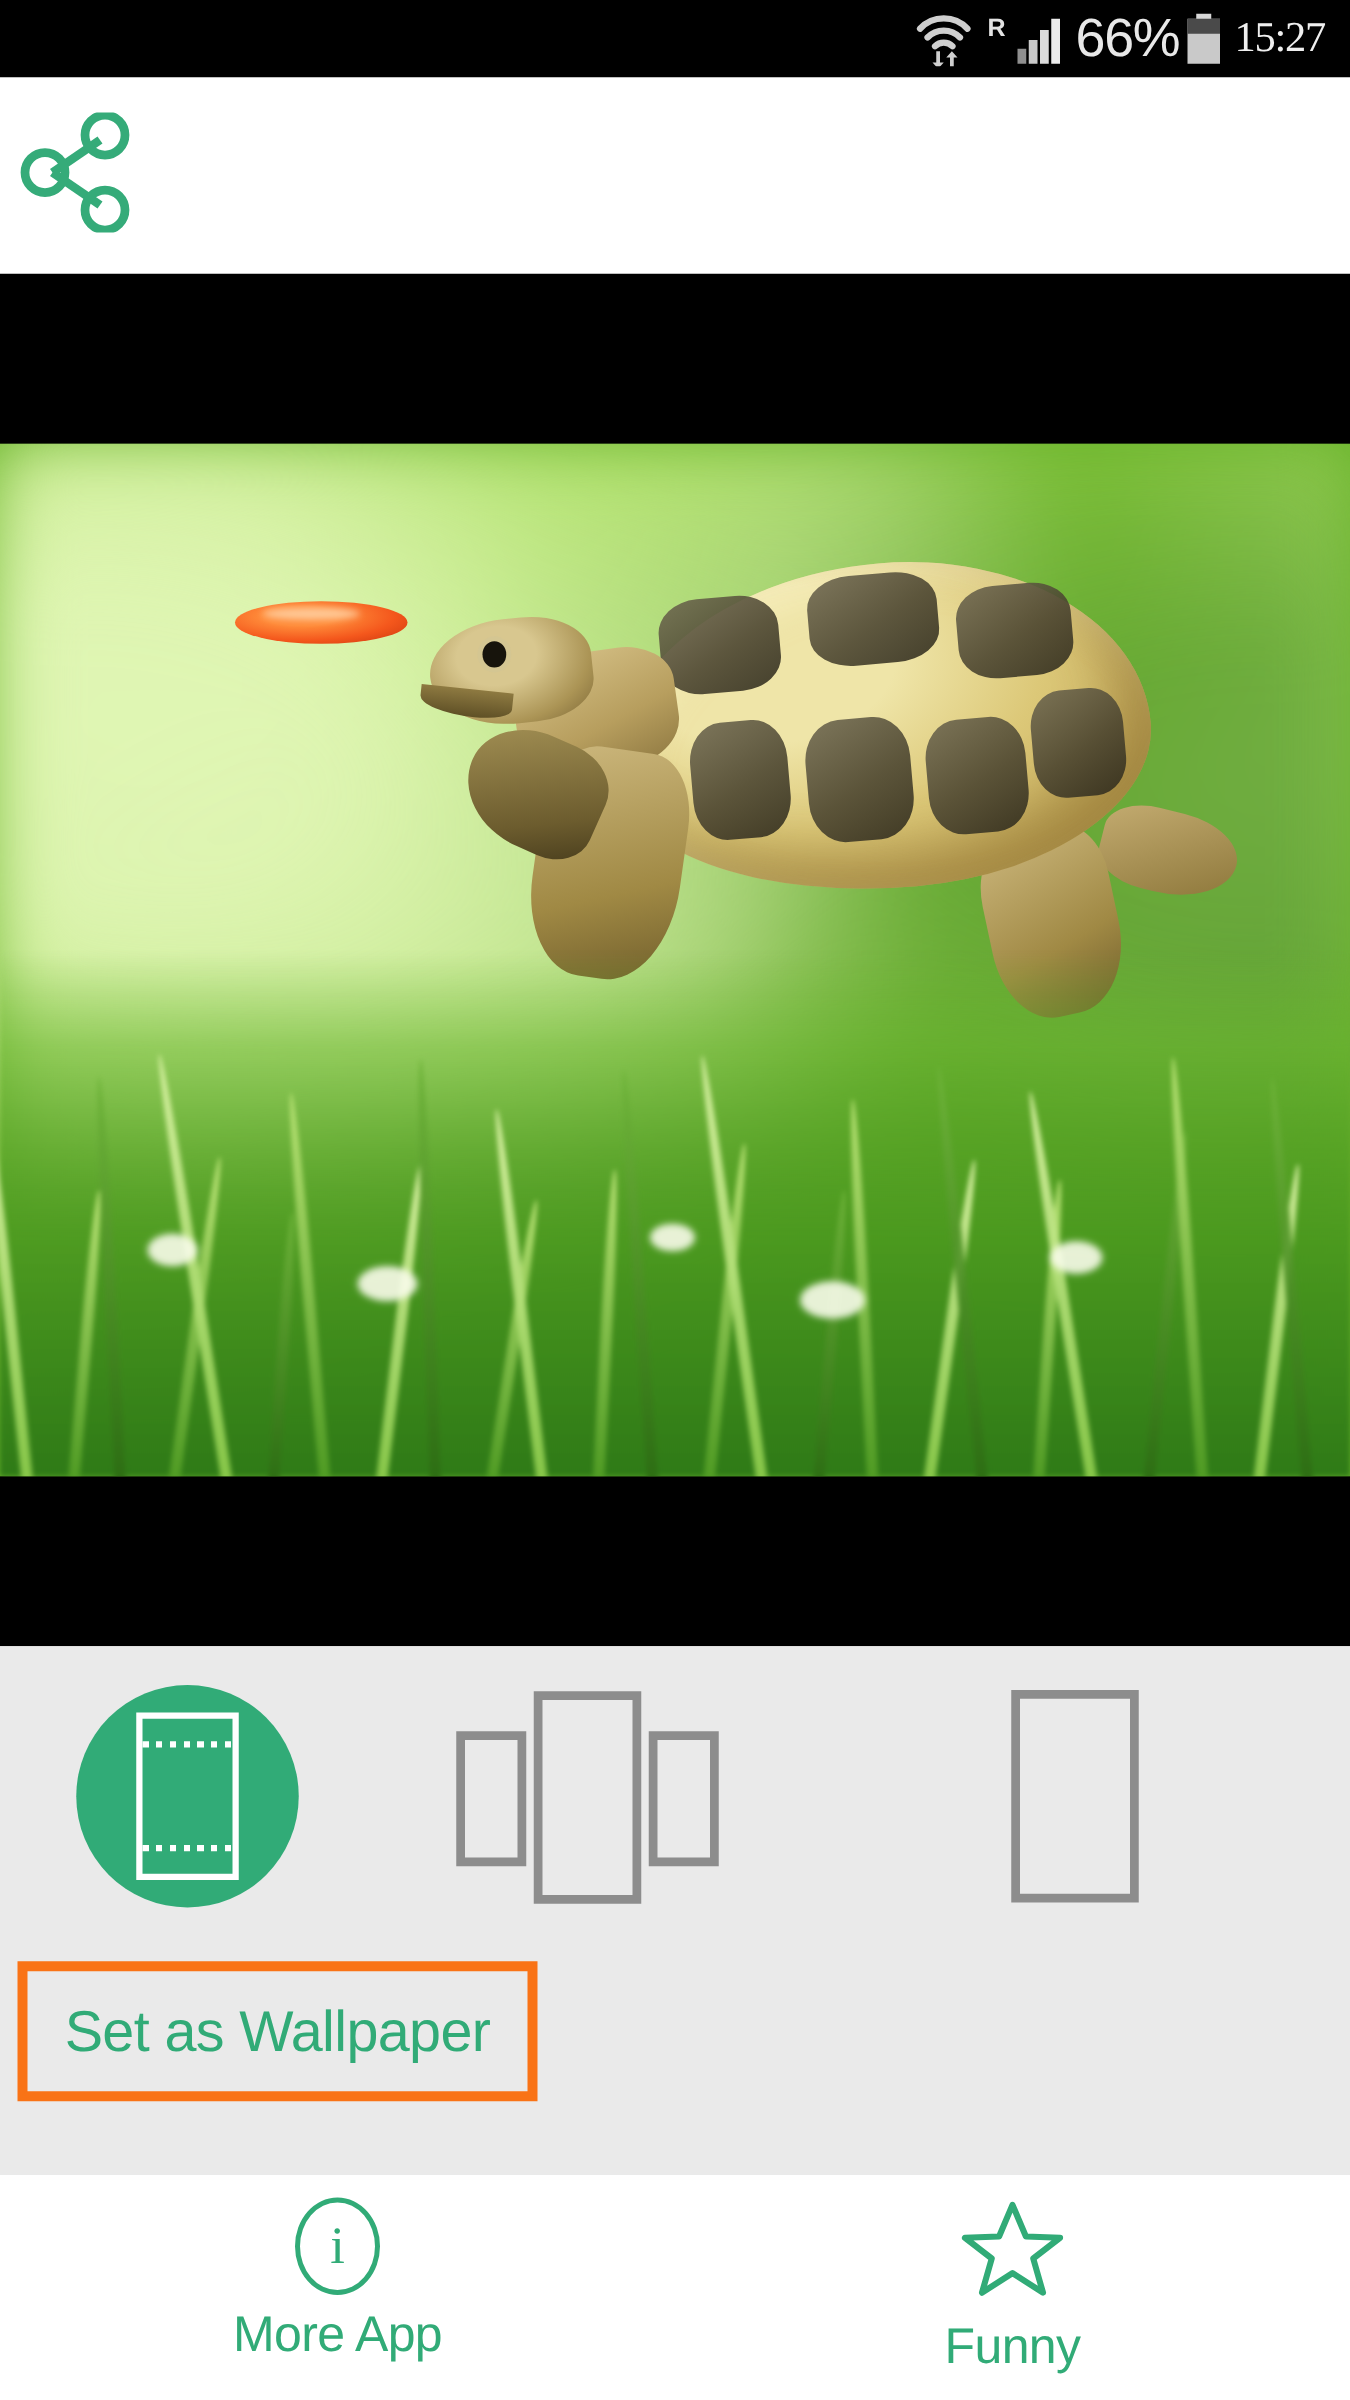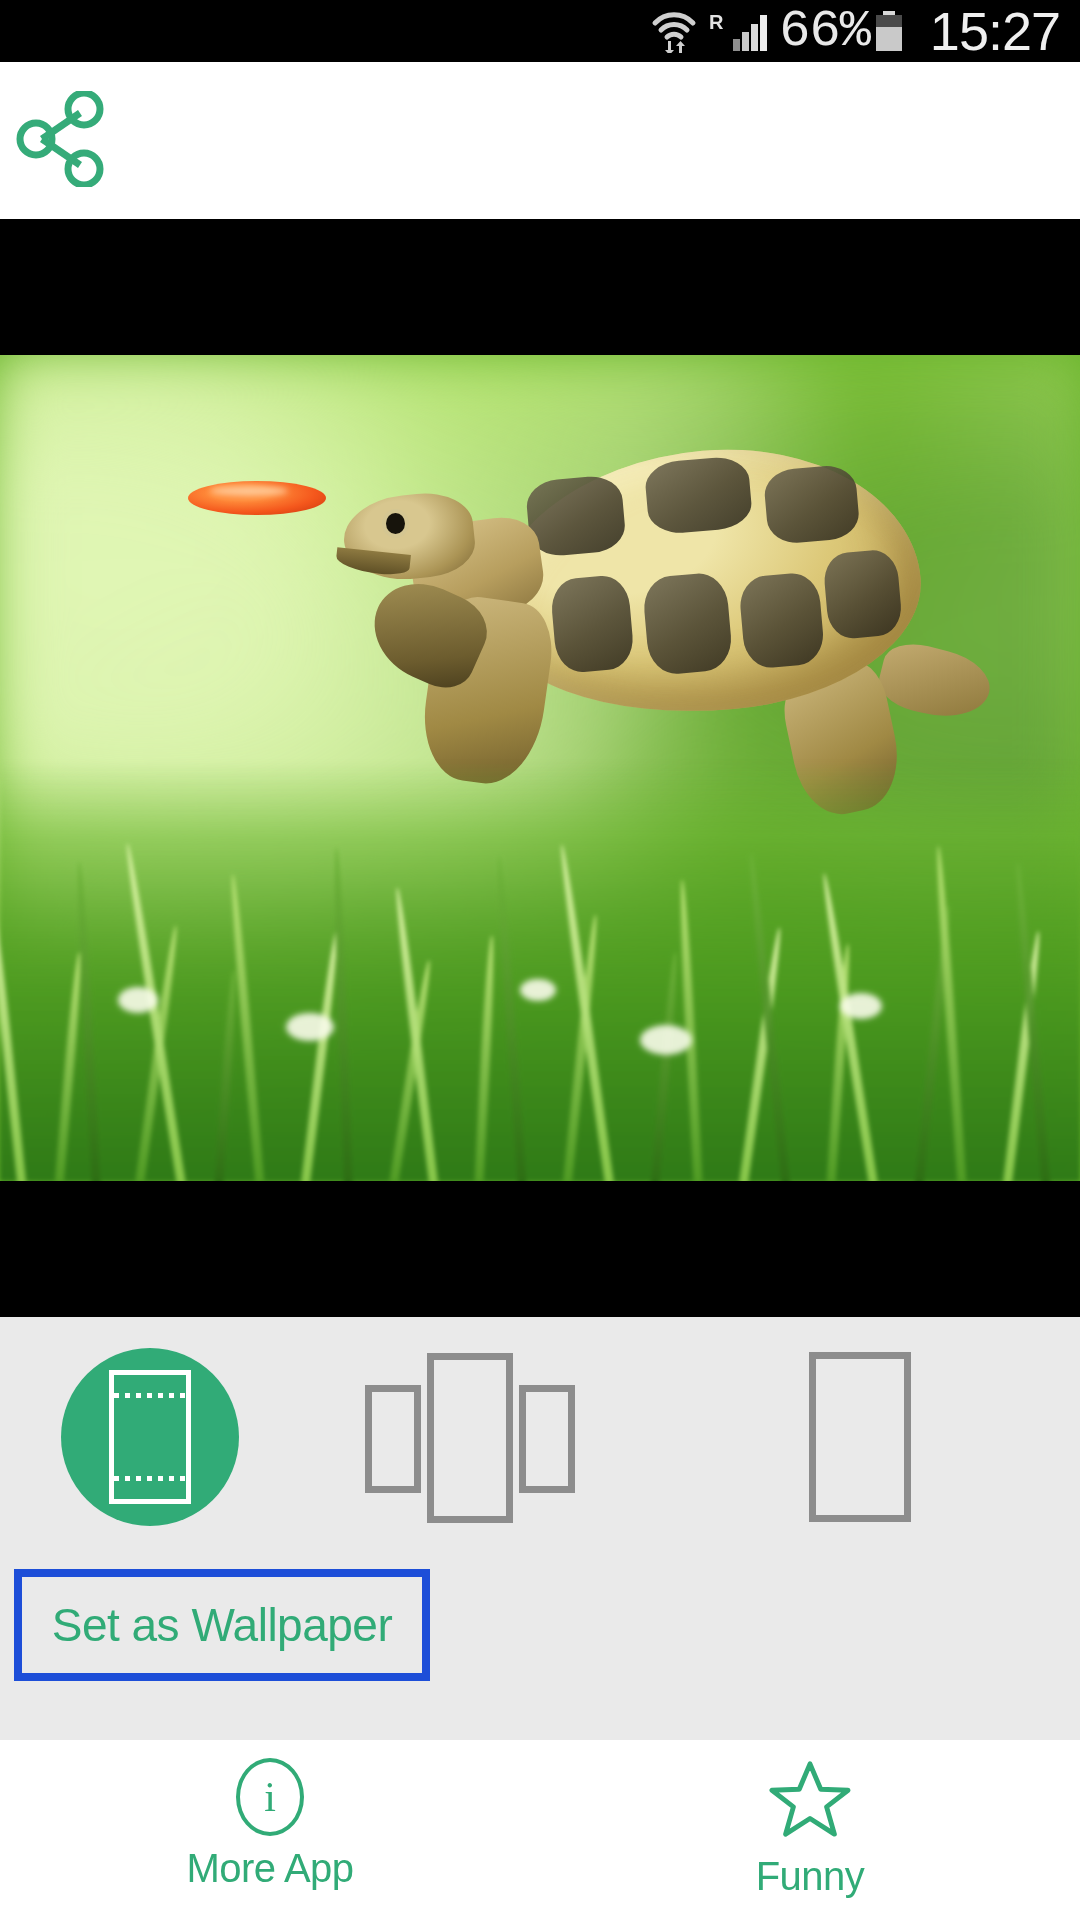--- a/index.html
+++ b/index.html
@@ -13,28 +13,28 @@
 
   
   .statusbar{
     position:absolute; left:0; top:0; width:1080px; height:62px;
     background:#000000; display:flex; align-items:center;
     justify-content:flex-end; padding-right:20px; gap:10px;
   }
   .sb-wifi{ position:relative; width:46px; height:44px; display:block; }
   .sb-roam{ position:relative; width:62px; height:44px; display:block; }
   .sb-batt{ display:flex; align-items:center; gap:6px; }
-  .sb-pct{ color:#e8e8e8; font-size:52px; font-weight:400; letter-spacing:-1px;
-           font-family:Liberation Mono, monospace; }
+  .sb-pct{ color:#e8e8e8; font-size:43px; font-weight:400; letter-spacing:-1px;
+           font-family:Liberation Sans, sans-serif; }
   .sb-battico{ position:relative; width:26px; height:40px; }
   .sb-battico .cap{ position:absolute; left:7px; top:0; width:12px; height:5px; background:#d8d8d8;}
   .sb-battico .body{ position:absolute; left:0; top:4px; width:26px; height:36px; background:#c9c9c9;}
   .sb-battico .fill{ position:absolute; left:0; top:4px; width:26px; height:12px; background:#4a4a4a;}
-  .sb-time{ color:#efefef; font-size:54px; letter-spacing:-1px; margin-left:18px;
-            font-family:Liberation Sans, sans-serif; }
+  .sb-time{ color:#efefef; font-size:34px; letter-spacing:-1px; margin-left:2px;
+            font-family:Liberation Serif, serif; }
 
   
   .header{
     position:absolute; left:0; top:62px; width:1080px; height:157px;
     background:#ffffff; display:flex; align-items:center;
   }
   .back-btn{ display:flex; align-items:center; height:157px; padding-left:10px; }
   .chev{ width:52px; height:90px; position:relative; flex:0 0 auto; }
   .chev::before, .chev::after{
     content:""; position:absolute; left:18px; width:9px; height:50px;
@@ -212,21 +212,21 @@
   .m-scroll .side.r{ right:0; }
 
   .m-lock{ width:102px; height:170px; border:7px solid #8d8d8d; }
 
   
   .set-row{
     position:absolute; left:0; top:252px; width:1080px; height:120px;
     display:flex; align-items:flex-start;
   }
   .set-btn{
-    border:8px solid #1d4ed8; background:transparent; height:112px;
+    border:8px solid #f97316; background:transparent; height:112px;
     display:flex; align-items:center; justify-content:center;
     color:#31ab77; font-size:46px; letter-spacing:-0.5px;
     font-family:"Liberation Sans", sans-serif;
   }
   .set-btn.b1{ margin-left:14px; width:416px; }
   .set-btn.b2{ margin-left:32px; width:410px; }
 
   
   .bottomnav{
     position:absolute; left:0; top:1740px; width:1080px; height:180px;

